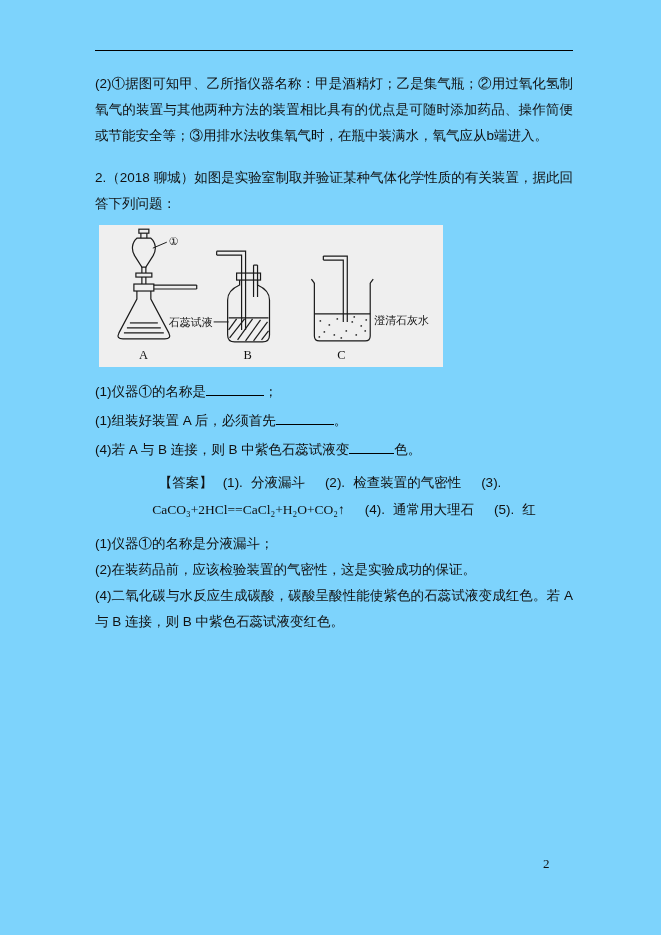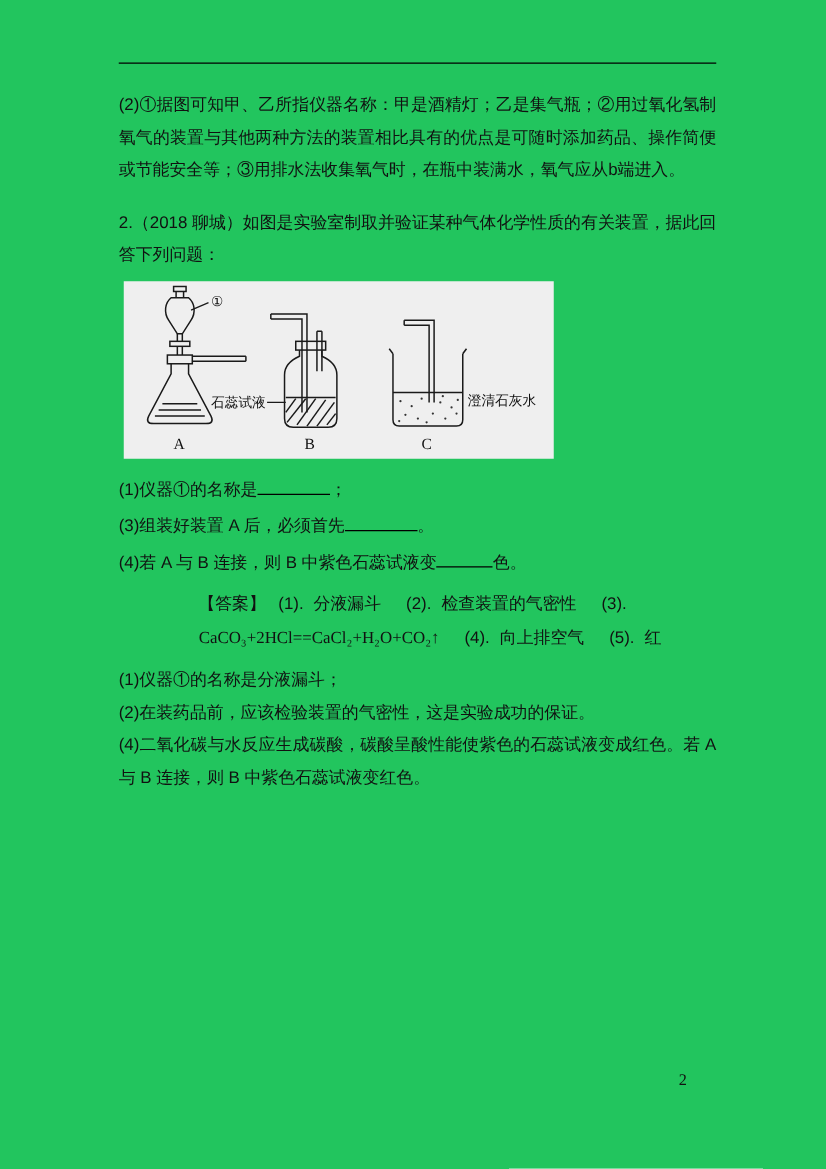--- a/index.html
+++ b/index.html
@@ -1,16 +1,16 @@
 <!DOCTYPE html>
 <html><head>
 <meta charset="utf-8">
 <style>
   html,body{margin:0;padding:0;background:#ffffff;}
-  .page{position:relative;width:661px;height:935px;background:#22c55e;font-family:"Liberation Sans",sans-serif;color:#111;overflow:hidden;}
+  .page{position:relative;width:661px;height:935px;background:#7dd3fc;font-family:"Liberation Sans",sans-serif;color:#111;overflow:hidden;}
   .content{position:absolute;left:95px;top:50px;width:478px;}
   .rule{border:none;border-top:1.5px solid #000;margin:0 0 20px 0;}
   p{margin:0;font-size:13.5px;line-height:26px;text-align:justify;}
   .mb14{margin-bottom:14px;}
   .mt16{margin-top:16px;}
   .subq{margin-bottom:3px;}
   .figure{background:#efefef;width:344px;height:142px;margin:8px 0 12px 4px;}
   .blank{display:inline-block;border-bottom:1px solid #000;height:12px;vertical-align:baseline;}
   .w45{width:45px}.w58{width:58px}.w88{width:88px}
   .ans{font-size:13.5px;line-height:27px;margin-top:6px;text-align:center;}
@@ -123,28 +123,28 @@
         <text x="276" y="99">澄清石灰水</text>
 
         <text class="ap" x="40" y="134">A</text>
         <text class="ap" x="145" y="134">B</text>
         <text class="ap" x="239" y="134">C</text>
       </svg>
     </div>
 
     <p class="subq"><span>(1)仪器①的名称是</span><span class="blank w58"></span><span>；</span></p>
 
-    <p class="subq"><span>(3)组装好装置 A 后，必须首先</span><span class="blank w58"></span><span>。</span></p>
+    <p class="subq"><span>(1)组装好装置 A 后，必须首先</span><span class="blank w58"></span><span>。</span></p>
 
 
     <p class="subq"><span>(4)若 A 与 B 连接，则 B 中紫色石蕊试液变</span><span class="blank w45"></span><span>色。</span></p>
 
     <div class="ans">
       <div><span>【答案】</span><span class="num first">(1).</span><span>分液漏斗</span><span class="num">(2).</span><span>检查装置的气密性</span><span class="num">(3).</span></div>
-      <div><span class="eq">CaCO₃+2HCl==CaCl₂+H₂O+CO₂↑</span><span class="num">(4).</span><span>向上排空气</span><span class="num">(5).</span><span>红</span></div>
+      <div><span class="eq">CaCO₃+2HCl==CaCl₂+H₂O+CO₂↑</span><span class="num">(4).</span><span>通常用大理石</span><span class="num">(5).</span><span>红</span></div>
     </div>
 
     <div class="sol">
       <p>(1)仪器①的名称是分液漏斗；</p>
       <p>(2)在装药品前，应该检验装置的气密性，这是实验成功的保证。</p>
       <p>(4)二氧化碳与水反应生成碳酸，碳酸呈酸性能使紫色的石蕊试液变成红色。若 A 与 B 连接，则 B 中紫色石蕊试液变红色。</p>
     </div>
 
   </div>
 

